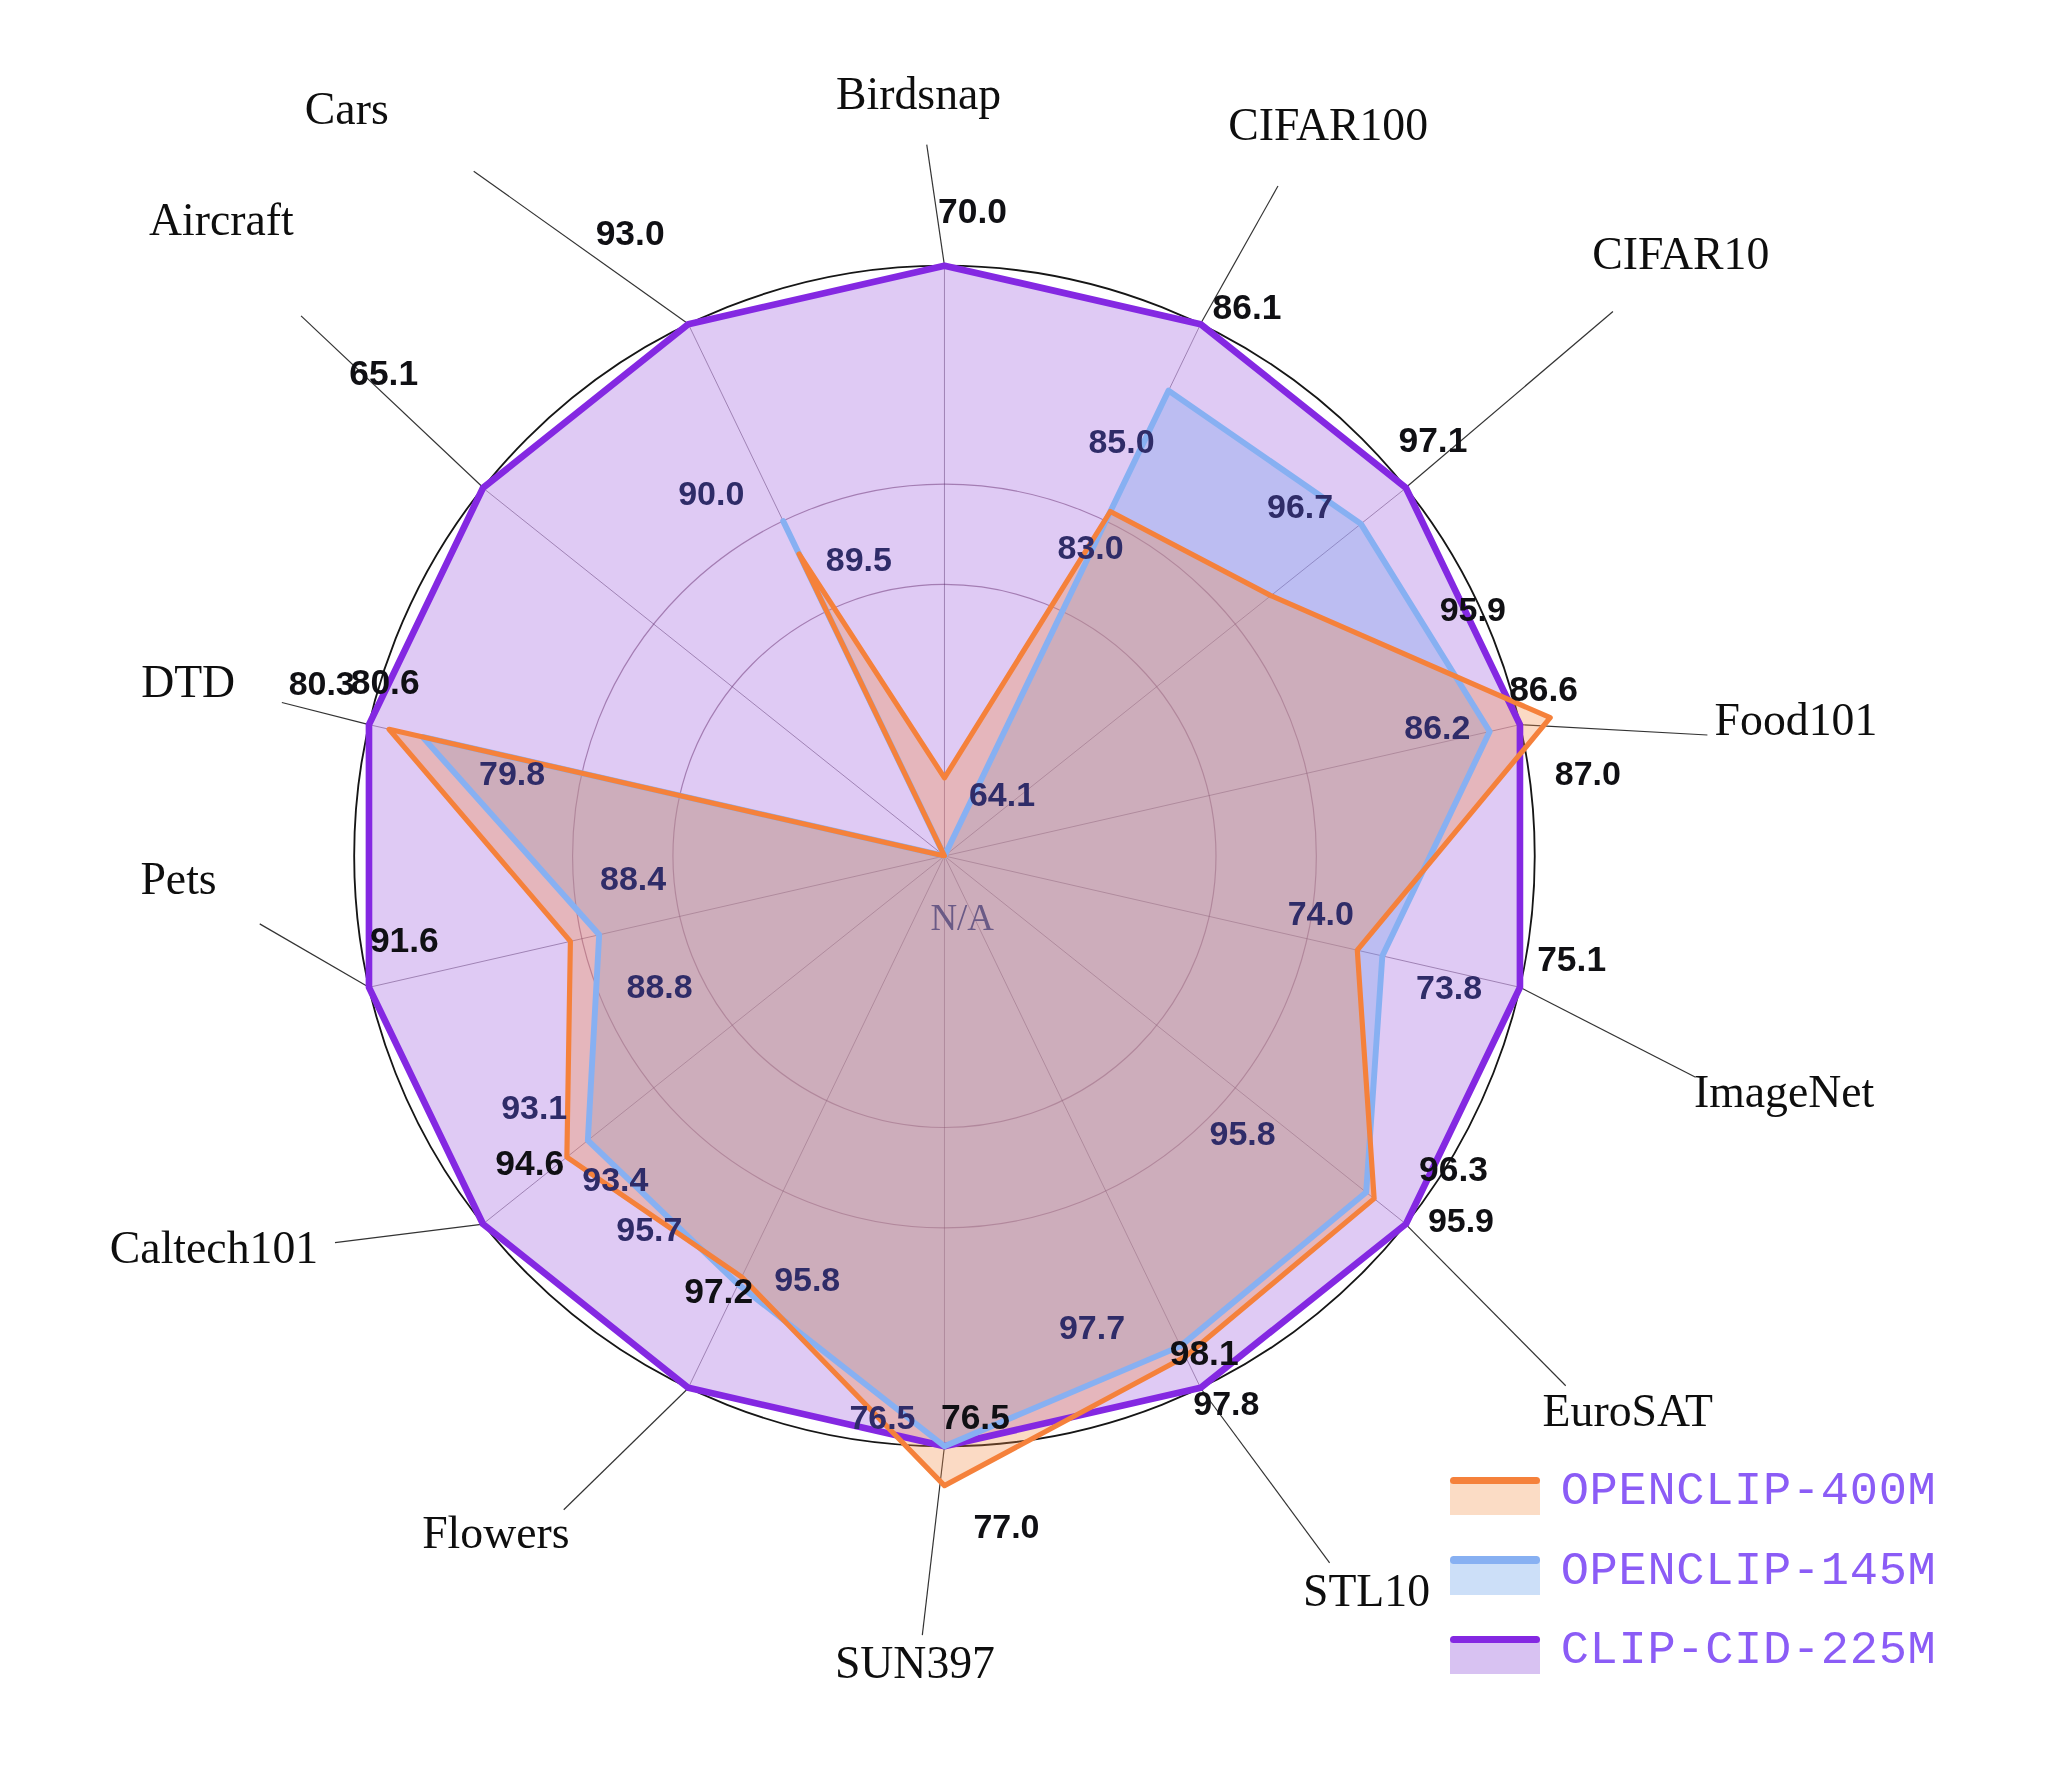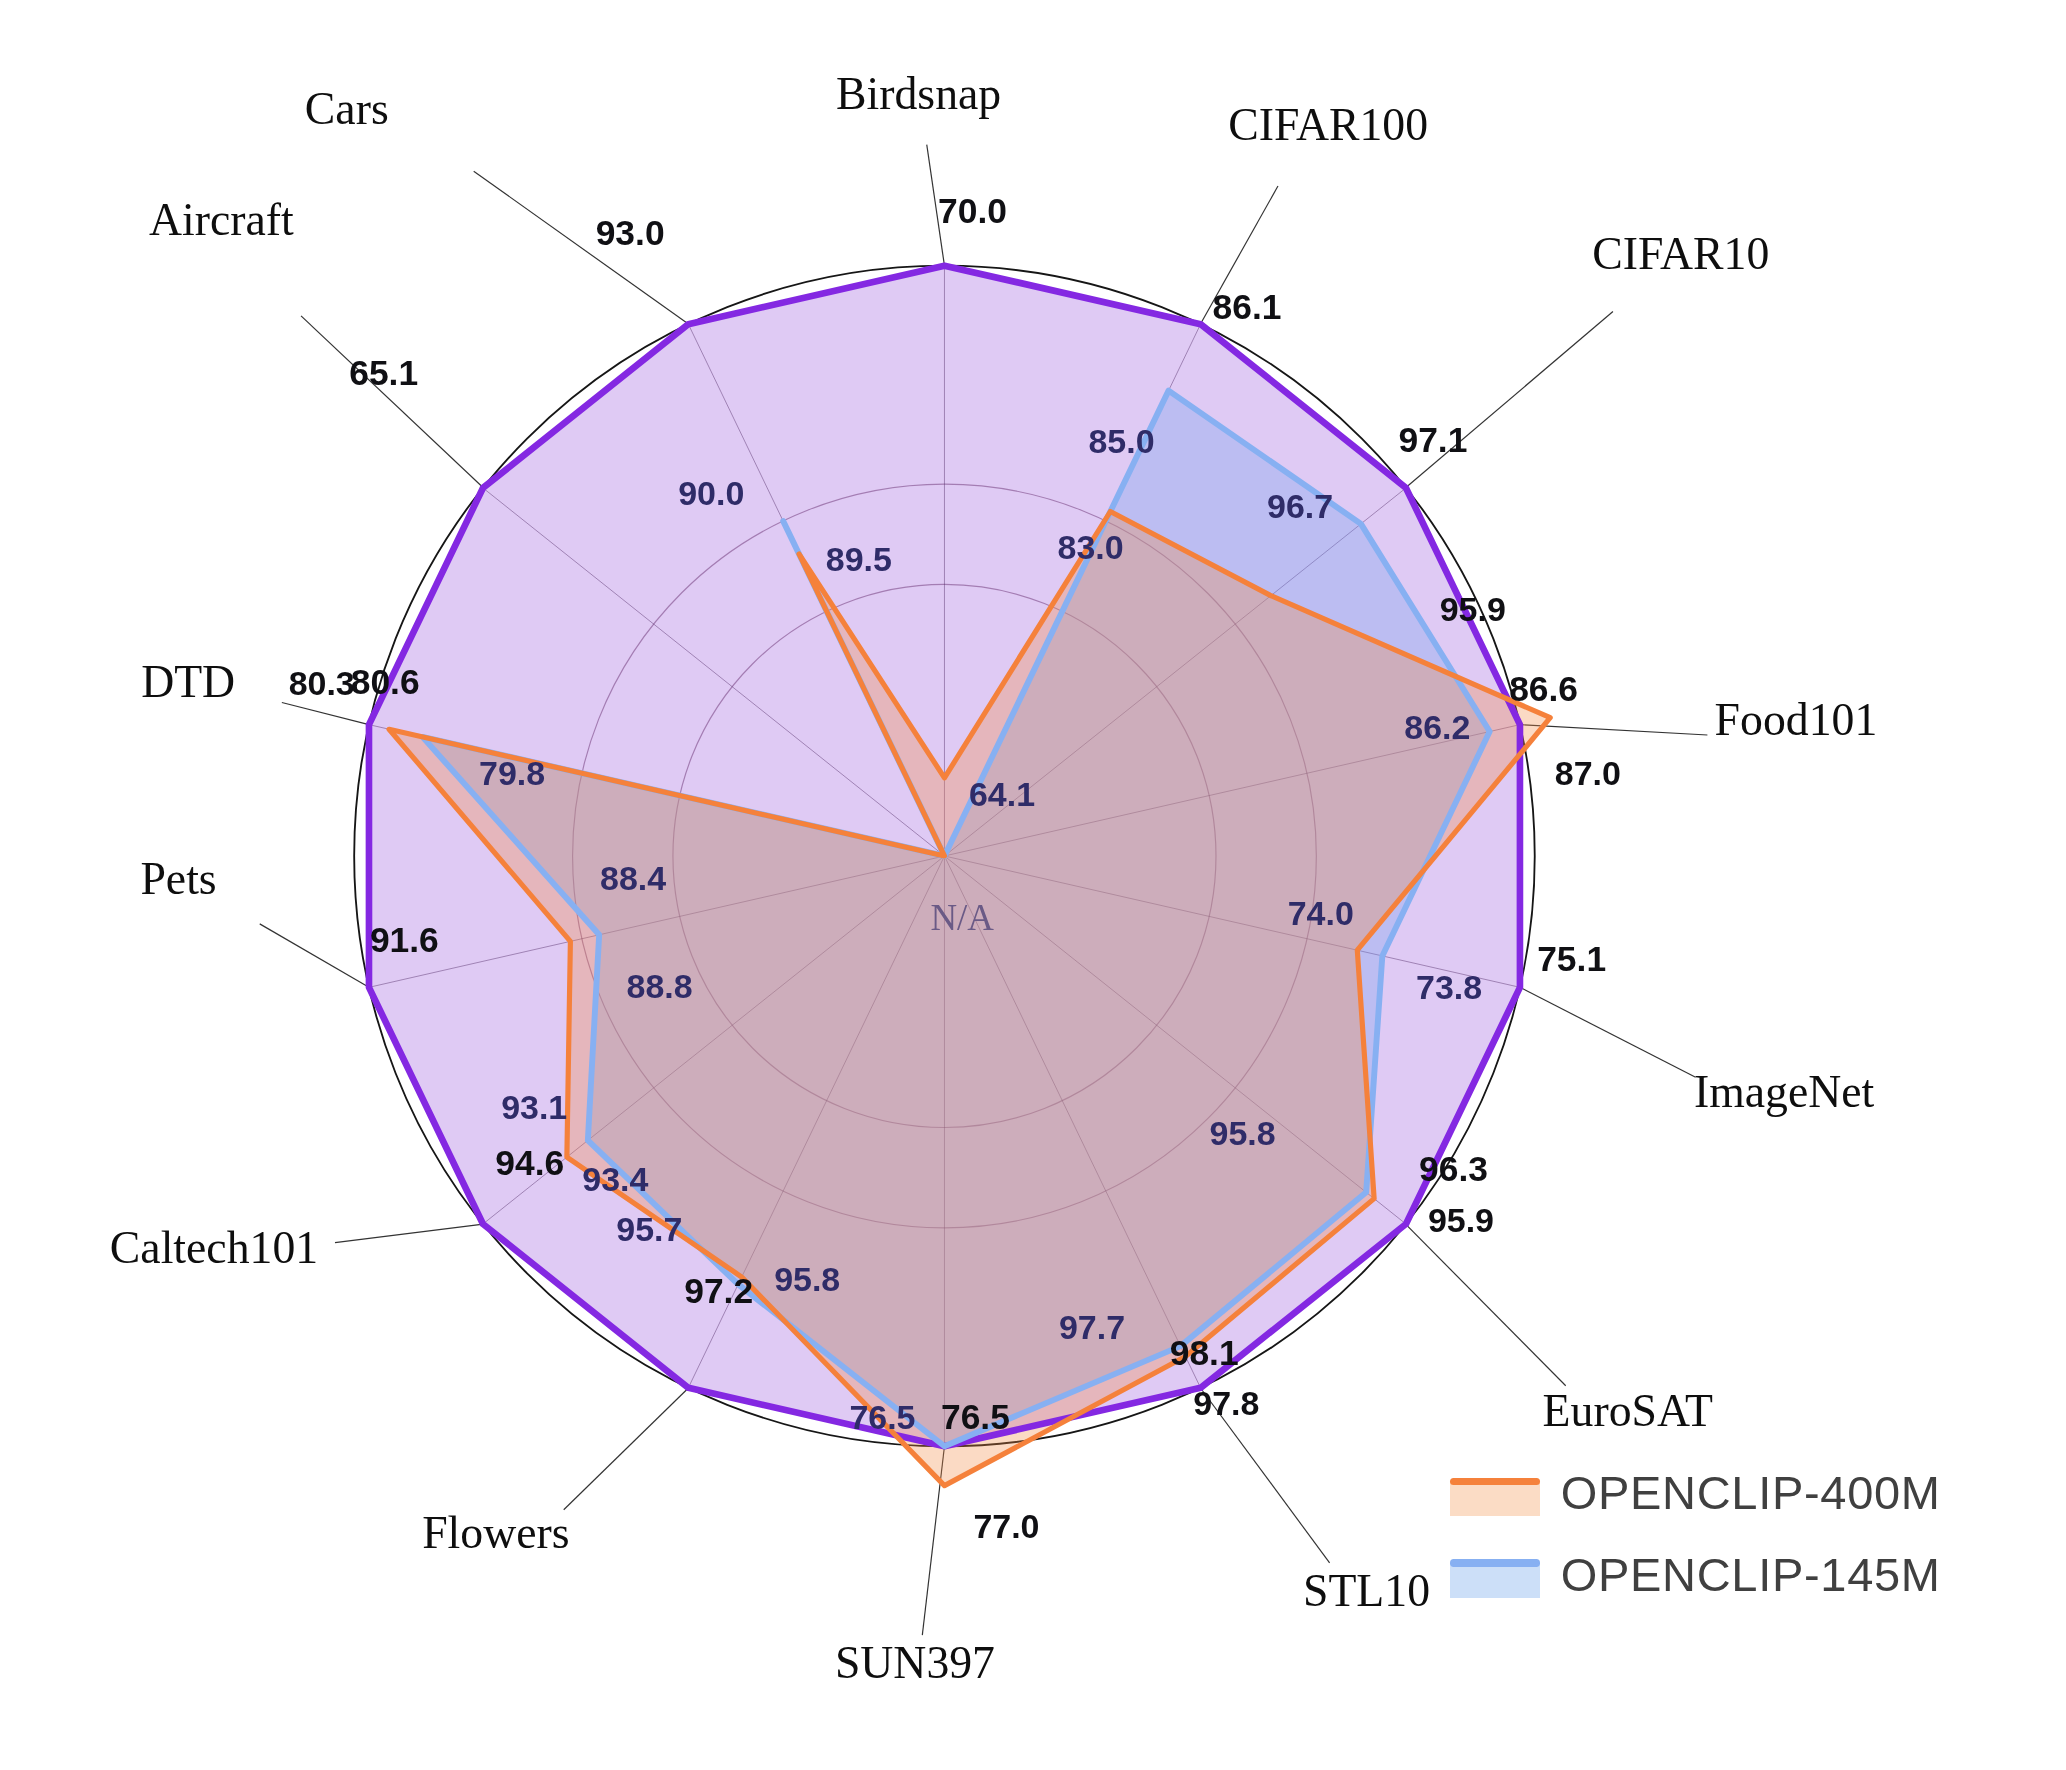--- a/index.html
+++ b/index.html
@@ -4,21 +4,21 @@
 <style>
   html,body{margin:0;padding:0;background:#ffffff;}
   body{font-family:"Liberation Sans",sans-serif;}
   #stage{position:relative;width:2066px;height:1771px;background:#ffffff;overflow:hidden;}
   #radar-svg{position:absolute;left:0;top:0;}
   #legend{position:absolute;left:1450px;top:1465px;display:flex;flex-direction:column;gap:26.6px;}
   .legend-row{display:flex;align-items:center;gap:20.7px;}
   .legend-swatch{position:relative;width:90px;height:47px;flex:0 0 auto;}
   .legend-swatch .fillbox{position:absolute;left:0;top:13.3px;width:100%;height:34px;}
   .legend-swatch .linebox{position:absolute;left:0;top:8.9px;width:100%;height:7.4px;border-radius:3.7px;}
-  .legend-label{font-family:Liberation Sans, sans-serif;font-size:47px;color:#404040;letter-spacing:0.7px;white-space:nowrap;}
+  .legend-label{font-family:Liberation Mono, monospace;font-size:47px;color:#8b5cf6;letter-spacing:0.7px;white-space:nowrap;}
 </style>
 </head>
 <body>
 
 <div id="stage">
   <svg id="radar-svg" width="2066" height="1771" viewBox="0 0 2800 2400">
       <circle cx="1280" cy="1160" r="800" fill="none" stroke="#161616" stroke-width="2.5"></circle>
       <circle cx="1280" cy="1160" r="368" fill="none" stroke="rgba(88,36,70,0.5)" stroke-width="1.6"></circle>
       <circle cx="1280" cy="1160" r="504" fill="none" stroke="rgba(88,36,70,0.5)" stroke-width="1.6"></circle>
       <line x1="1280" y1="1160" x2="1280" y2="360" stroke="rgba(50,25,50,0.5)" stroke-width="1.2"></line>
@@ -118,15 +118,22 @@
         </div>
         <div class="legend-label">OPENCLIP-400M</div>
       </div>
       <div class="legend-row">
         <div class="legend-swatch">
           <div class="fillbox" style="background: rgb(204, 223, 248);"></div>
           <div class="linebox" style="background: rgb(135, 176, 242);"></div>
         </div>
         <div class="legend-label">OPENCLIP-145M</div>
       </div>
+      <div class="legend-row">
+        <div class="legend-swatch">
+          <div class="fillbox" style="background: rgb(216, 194, 242);"></div>
+          <div class="linebox" style="background: rgb(132, 40, 226);"></div>
+        </div>
+        <div class="legend-label">CLIP-CID-225M</div>
+      </div>
     </div>
 </div>
 
 
 </body></html>

